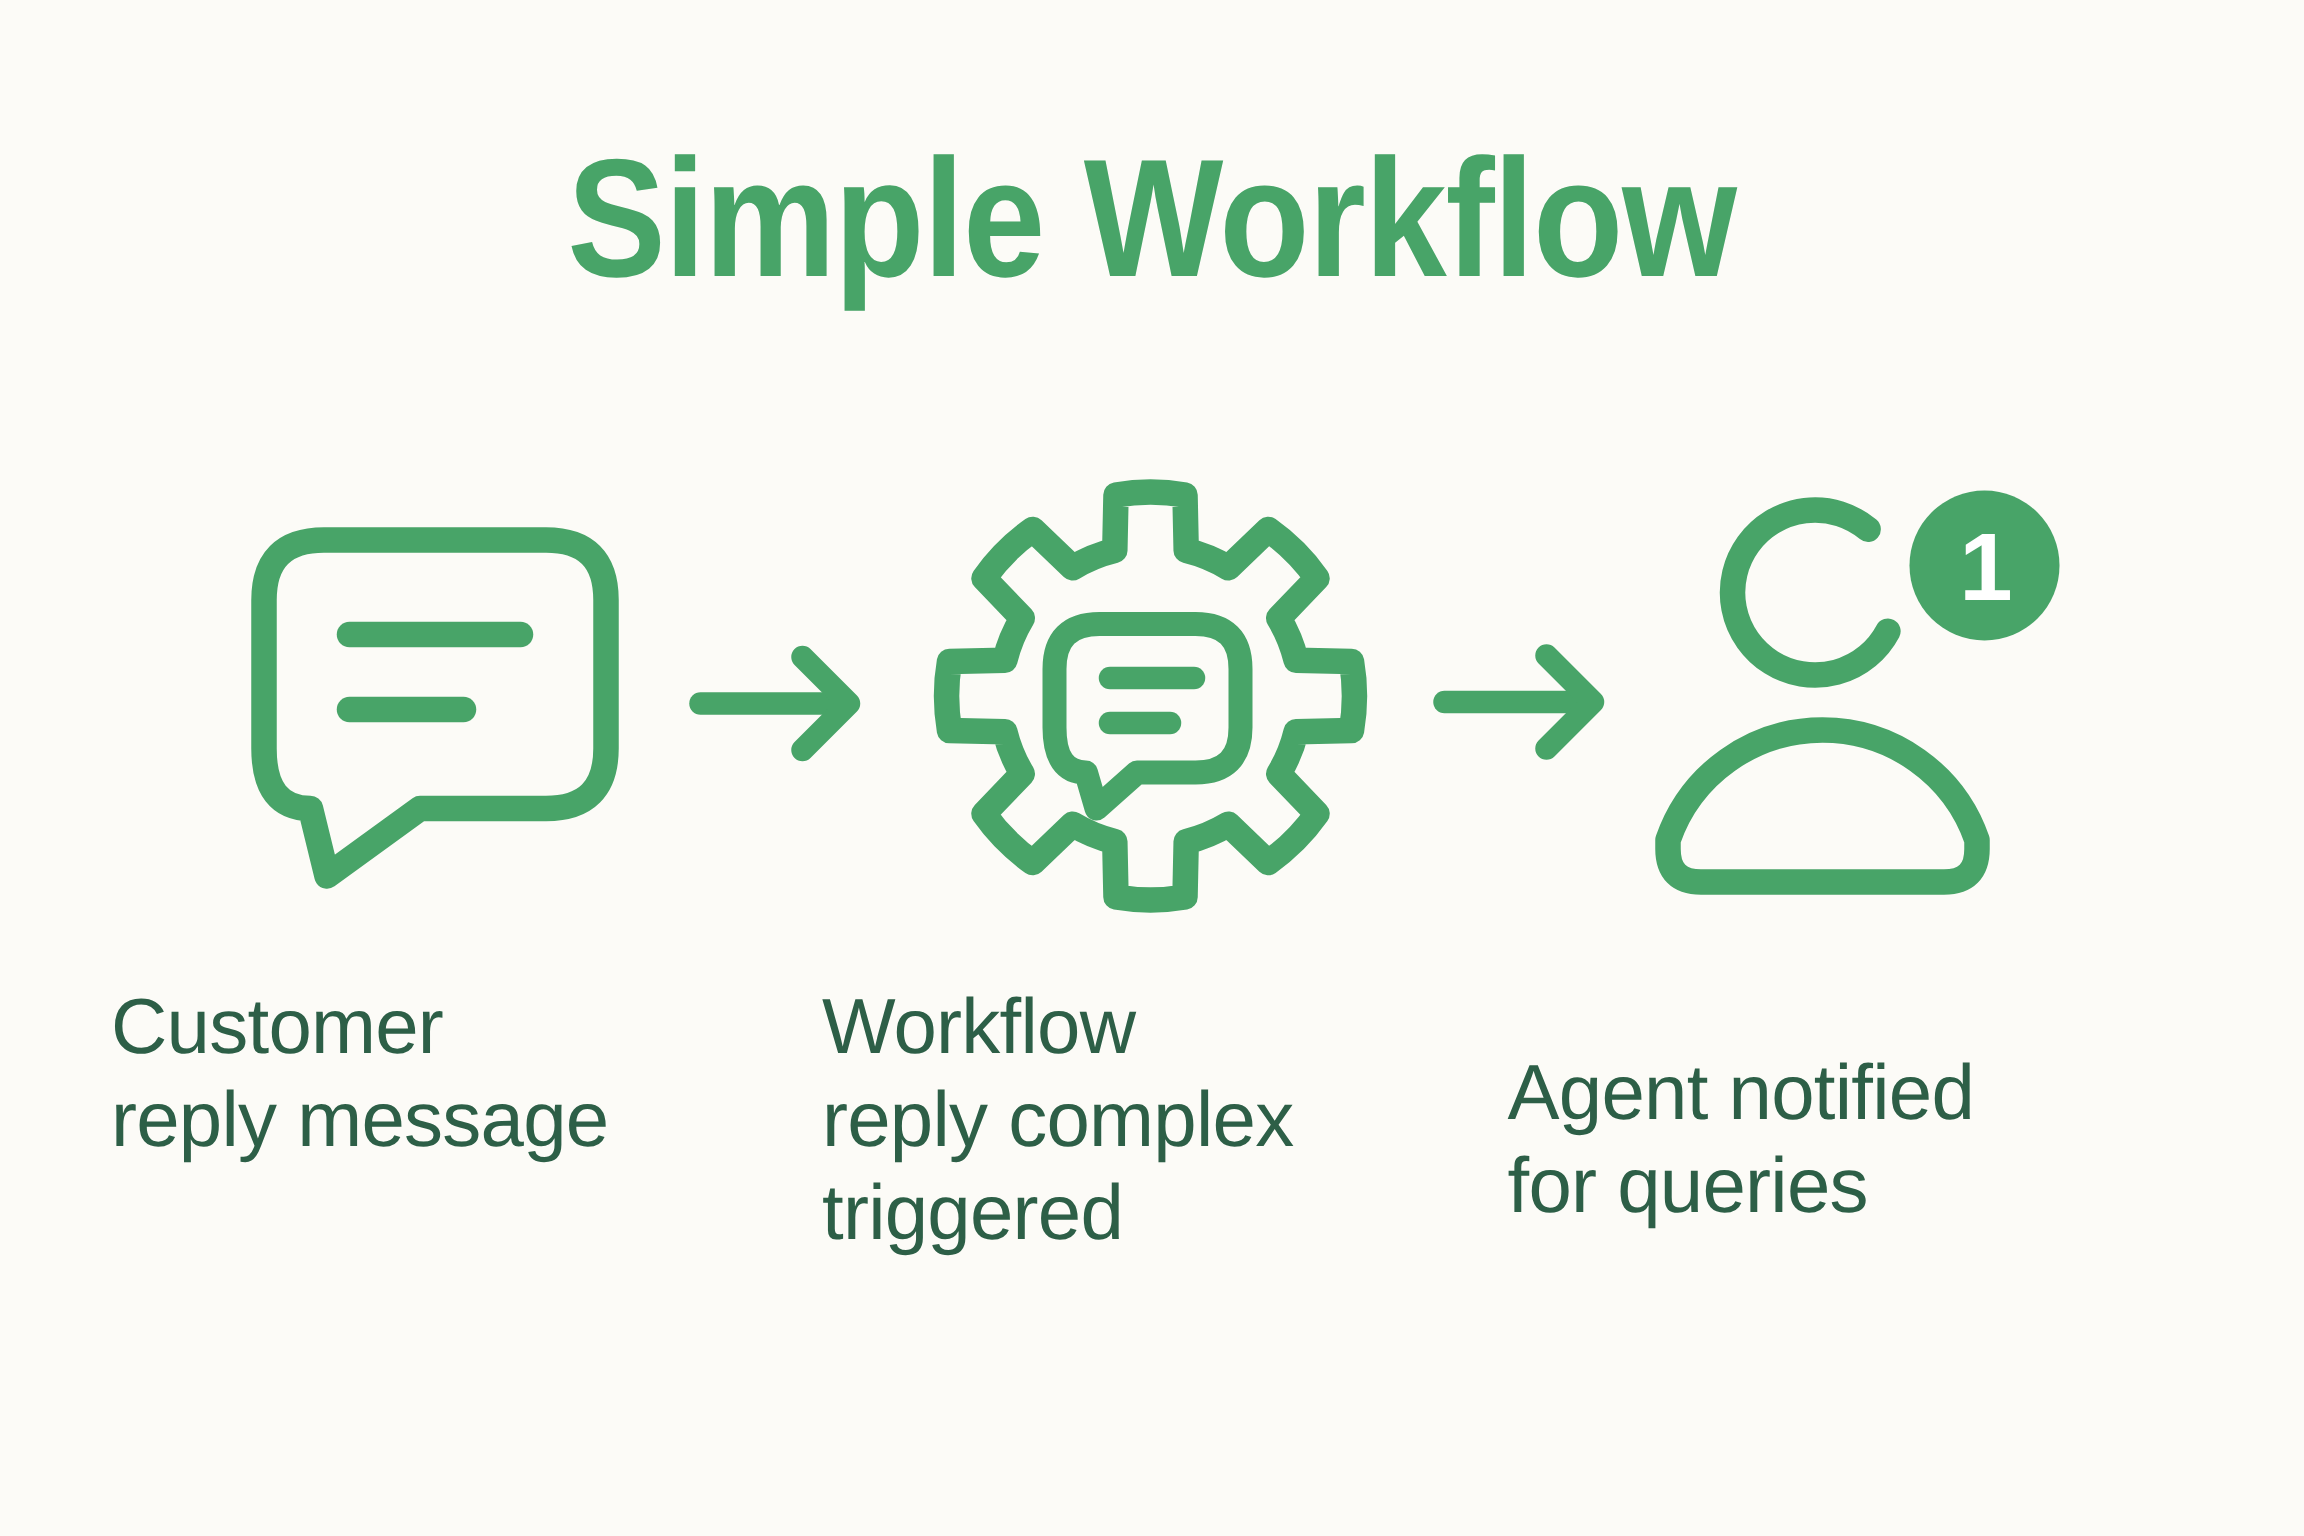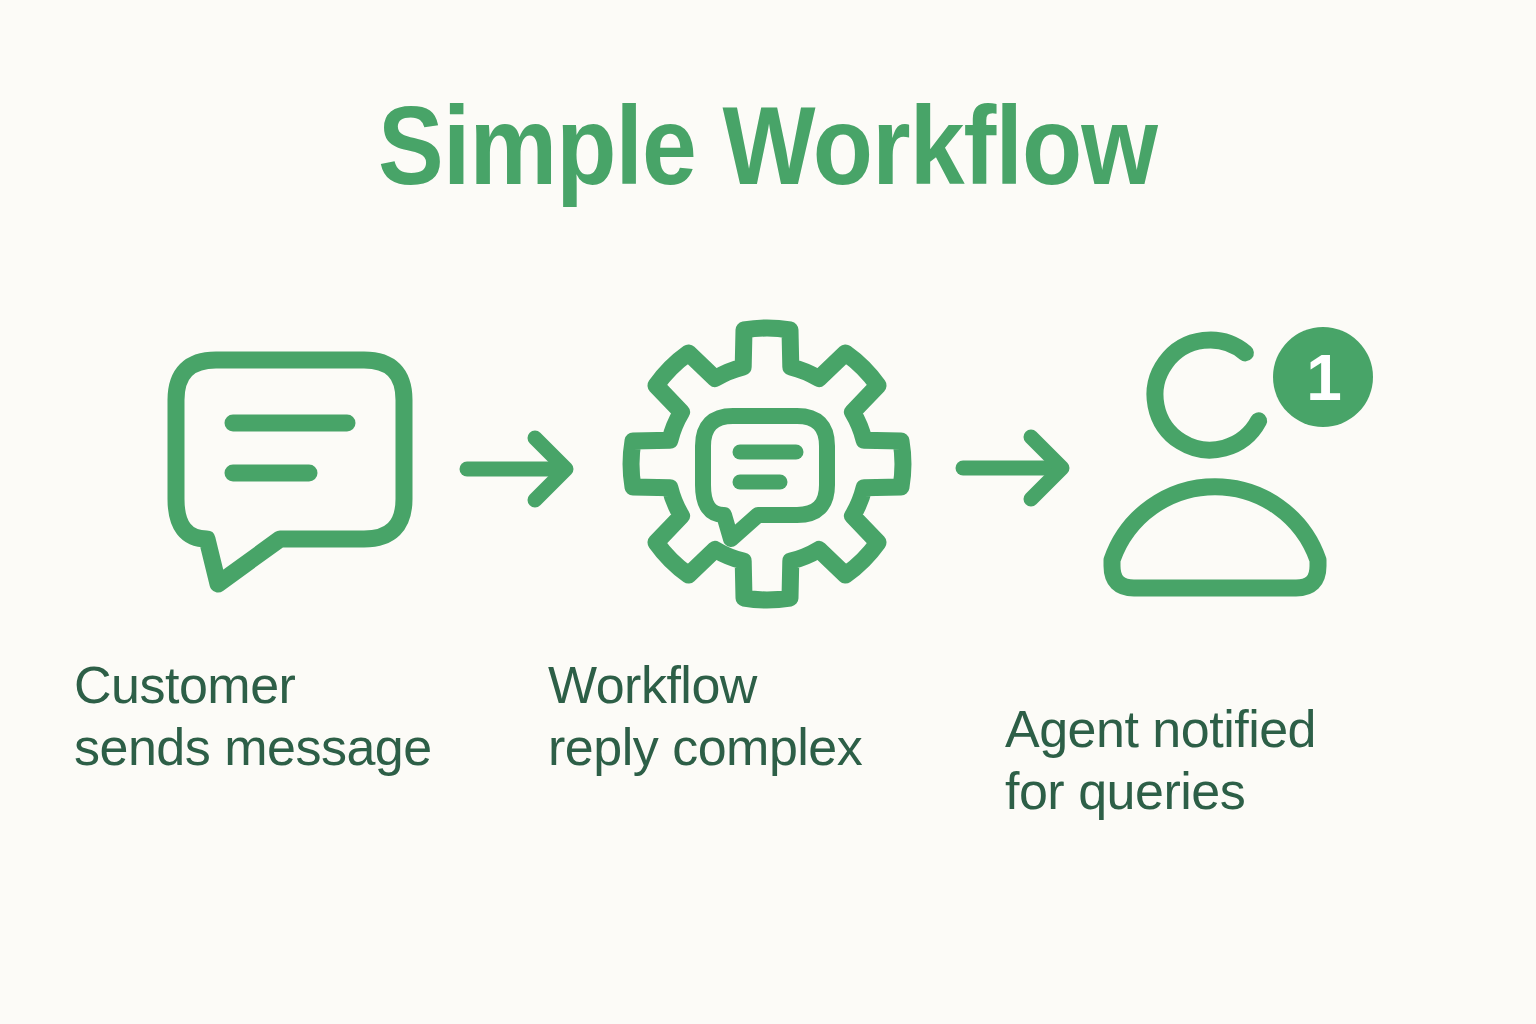--- a/index.html
+++ b/index.html
@@ -123,26 +123,27 @@
     <g>
       <path class="s17" d="M 1258.6 420.8 A 55 55 0 1 1 1245.4 352.9"></path>
       <path class="s17" d="M 1112 560 A 109 109 0 0 1 1318 560 L 1318 566 Q 1318 588 1296 588 L 1134 588 Q 1112 588 1112 566 Z"></path>
       <circle class="fill-green" cx="1323" cy="377" r="50"></circle>
       <text class="badge-num" x="1324" y="400">1</text>
     </g>
   </svg>
 
   <div class="caption cap1">
     <div>Customer</div>
-    <div>sends message</div>
+    <div>reply message</div>
   </div>
 
   <div class="caption cap2">
     <div>Workflow</div>
     <div>reply complex</div>
+    <div>triggered</div>
   </div>
 
   <div class="caption cap3">
     <div>Agent notified</div>
     <div>for queries</div>
   </div>
 
 </div>
 
 </body></html>

